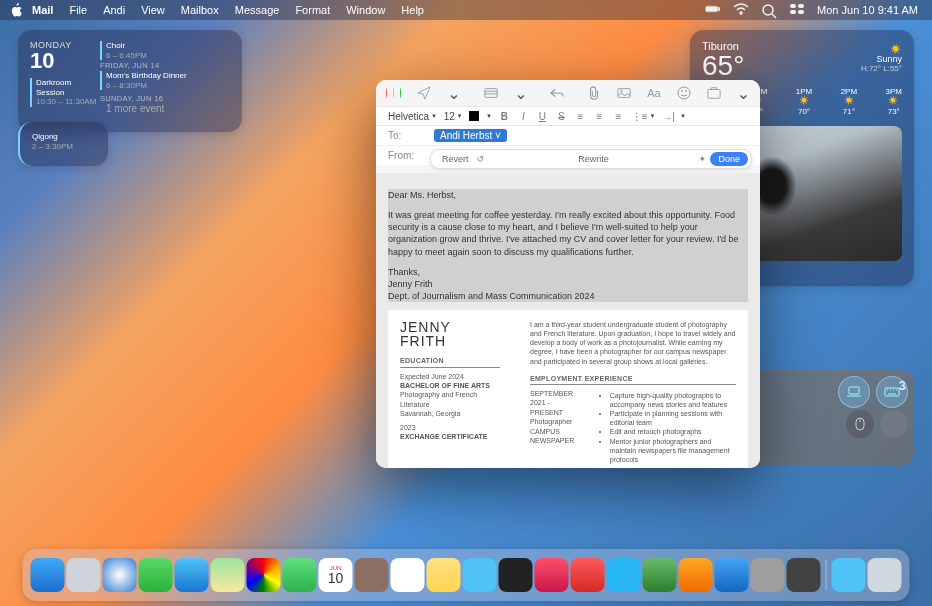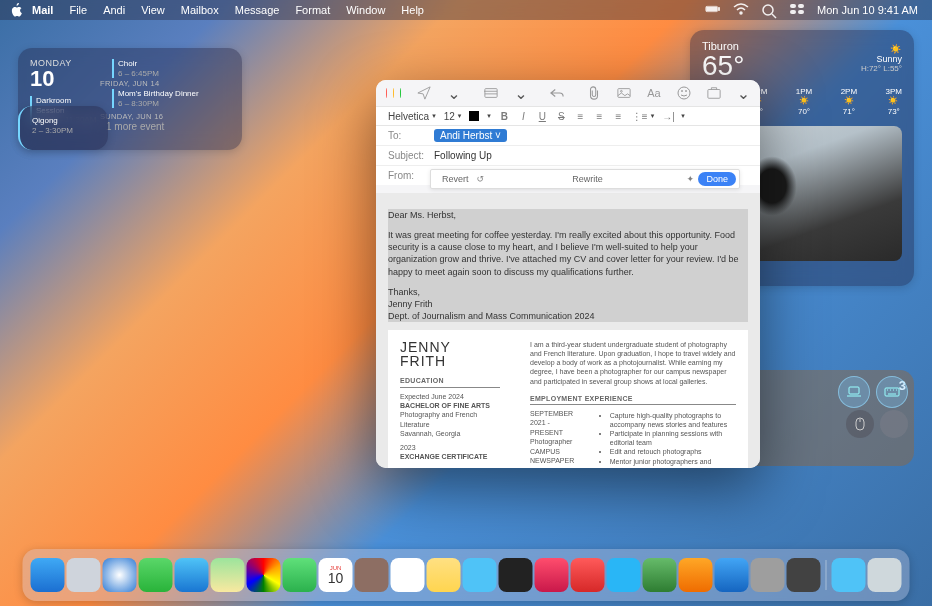--- a/index.html
+++ b/index.html
@@ -7,31 +7,31 @@
 
 .menubar{position:absolute;top:0;left:0;right:0;height:20px;background:rgba(40,40,60,.4);backdrop-filter:blur(10px);display:flex;align-items:center;color:#fff;font-size:11px}
 .menubar .apple{width:14px;height:14px;margin:0 8px 0 10px;display:flex;align-items:center;justify-content:center}
 .menubar .ml{display:flex;gap:16px}
 .menubar .ml span{cursor:default}
 .menubar .mr{margin-left:auto;display:flex;gap:12px;align-items:center;padding-right:14px}
 .menubar .mr .ic{width:16px;height:14px;opacity:.9}
 
 
 .widget{position:absolute;border-radius:14px;background:rgba(30,30,60,.38);backdrop-filter:blur(8px);color:#fff;font-size:10px;padding:10px 12px;box-shadow:0 2px 8px rgba(0,0,0,.15)}
-.cal{top:48px;left:18px;width:200px;height:82px;display:flex}
+.cal{top:30px;left:18px;width:200px;height:82px;display:flex}
 .cal .today{width:70px}
 .cal .today .d{font-size:9px;letter-spacing:.5px;color:#ddd}
 .cal .today .n{font-size:22px;font-weight:600;line-height:1}
 .cal .today .evt{border-left:2px solid #76d6ff;margin-top:6px;padding-left:4px;font-size:8px;line-height:1.2}
 .cal .days{flex:1;font-size:8px}
 .cal .days .grp{margin-bottom:4px}
 .cal .days .hdr{color:#bbb;font-size:7.5px;letter-spacing:.3px}
-.cal .days .evt{border-left:2px solid #76d6ff;padding-left:4px;margin:1px 12px;line-height:1.2}
+.cal .days .evt{border-left:2px solid #76d6ff;padding-left:4px;margin:1px 0;line-height:1.2}
 .cal .days .more{color:#aaa;font-size:10px;padding-left:6px}
-.qig{top:106px;left:18px;width:64px;height:24px;font-size:8px;line-height:1.2;border-left:2px solid #76d6ff}
+.qig{top:122px;left:18px;width:64px;height:24px;font-size:8px;line-height:1.2;border-left:2px solid #76d6ff}
 
 .weather{top:30px;right:18px;width:200px;height:236px}
 .weather .loc{font-size:11px;font-weight:500}
 .weather .temp{font-size:28px;font-weight:300;line-height:1}
 .weather .cond{text-align:right;font-size:9px;margin-top:-36px}
 .weather .hl{font-size:8px;color:#ccc}
 .weather .hours{display:flex;justify-content:space-between;margin-top:14px}
 .weather .hours .h{text-align:center;font-size:8px}
 .weather .hours .h .t{margin-top:2px;font-size:8px}
 .weather .photo{margin-top:10px;width:100%;height:135px;border-radius:8px;background:linear-gradient(160deg,#c9d2d8 0%,#b5c1c9 30%,#3a3a3a 70%,#2a2a2a 100%);position:relative;overflow:hidden}
@@ -54,21 +54,21 @@
 .titlebar .tbtn svg{width:14px;height:14px}
 .fmtbar{height:18px;display:flex;align-items:center;padding:0 12px;background:#fff;border-top:1px solid #e5e5e5;border-bottom:1px solid #e5e5e5;gap:8px;font-size:10px;color:#444}
 .fmtbar .sel{display:flex;align-items:center;gap:3px}
 .fmtbar .sq{width:10px;height:10px;background:#000}
 .fmtbar .i{width:11px;opacity:.7;text-align:center}
 .headers{background:#fff;font-size:10px}
 .headers .row{display:flex;align-items:center;padding:4px 12px;border-bottom:1px solid #eee}
 .headers .lbl{width:46px;color:#888}
 .headers .val{flex:1;color:#333}
 .headers .pill{background:#2f7bd4;color:#fff;padding:1px 6px;border-radius:3px;font-size:10px}
-.ai{position:relative;margin:-16px 20px 4px 54px;height:18px;background:#fff;border:1px solid #ddd;border-radius:2px;display:flex;align-items:center;font-size:9px;padding:0 3px;box-shadow:0 1px 4px rgba(0,0,0,.1)}
+.ai{position:relative;margin:-16px 8px 4px 54px;height:18px;background:#fff;border:1px solid #ddd;border-radius:9px;display:flex;align-items:center;font-size:9px;padding:0 3px;box-shadow:0 1px 4px rgba(0,0,0,.1)}
 .ai .b{padding:2px 8px;border-radius:8px;color:#666}
 .ai .b.done{background:#3b82f6;color:#fff;margin-left:auto}
 .ai .sp{flex:1;text-align:center;color:#666}
 .ai .ic{width:12px;opacity:.5}
 .body{flex:1;background:#eaeaea;padding:8px 12px;font-size:9px;color:#333;line-height:1.35;overflow:hidden}
 .body p{margin:8px 0 6px 0}
 .body .sel{background:#d0d0d0}
 .resume{background:#fff;margin-top:8px;padding:10px 12px;display:flex;gap:30px;font-size:7px;color:#555}
 .resume .l{width:100px}
 .resume .nm{font-size:14px;font-weight:400;letter-spacing:1px;line-height:1;color:#333}
@@ -314,24 +314,20 @@
     <span class="i">⋮≡</span>
       <span style="font-size:7px">▾</span>
     <span class="i">→|</span>
       <span style="font-size:7px">▾</span>
   </div>
   <div class="headers">
     <div class="row">
         <span class="lbl">To:</span>
         <span class="val"><span class="pill"><span>Andi Herbst</span> ˅</span></span>
       </div>
-    <div class="row">
-        <span class="lbl">Subject:</span>
-        <span class="val">Following Up</span>
-      </div>
     <div class="row" style="border-bottom:none">
         <span class="lbl">From:</span>
         <span class="val">Jenny Frith</span>
       </div>
   </div>
   <div class="ai">
     <span class="b">Revert</span>
     <span class="ic">↺</span>
     <span class="sp">Rewrite</span>
     <span class="ic">✦</span>

